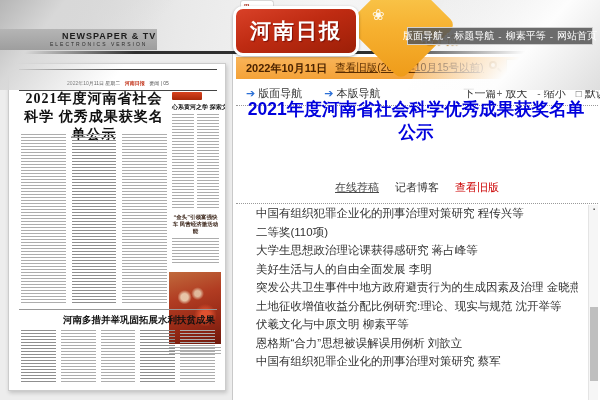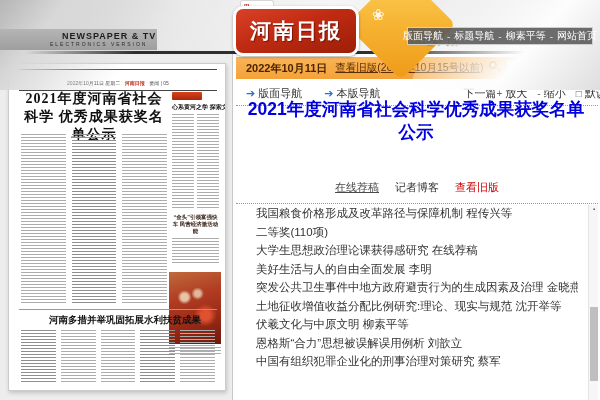--- a/index.html
+++ b/index.html
@@ -64,21 +64,21 @@
   .photo { position:absolute; left:160px; top:208px; width:52px; height:72px;
     background:
       radial-gradient(circle at 30% 35%, rgba(240,220,190,.85) 0 6%, rgba(240,220,190,0) 12%),
       radial-gradient(circle at 55% 30%, rgba(235,215,185,.8) 0 5%, rgba(235,215,185,0) 11%),
       radial-gradient(circle at 70% 60%, #e0512f 0 8%, rgba(224,81,47,0) 20%),
       linear-gradient(165deg,#c06a3c 0%,#b13c22 35%,#952815 70%,#6f1a0d 100%); }
   .photo-cap { position:absolute; left:160px; top:283px; width:52px; height:8px; }
   .body-cols { position:absolute; left:12px; top:70px; width:146px; height:170px; display:flex; gap:6px; }
   .body-cols .c { flex:1; }
   .bottom-rule { position:absolute; left:10px; top:245px; width:198px; border-top:1px solid #999; }
-  .b-head { position:absolute; left:40px; top:250px; width:150px; text-align:center;
+  .b-head { position:absolute; left:54px; top:250px; width:150px; text-align:center;
     font-family:"Liberation Serif","DejaVu Serif",serif; font-weight:bold; font-size:9.5px; color:#111;
     white-space:nowrap; }
   .b-cols { position:absolute; left:12px; top:266px; width:194px; height:54px; display:flex; gap:5px; }
   .b-cols .c { flex:1; }
 
   
   .reader { position:absolute; left:234px; top:54px; width:295px; height:346px; background:#fff; }
   .date-bar { position:absolute; left:2px; top:3px; width:364px; height:22px;
     background:linear-gradient(#f9b459,#f4a238); display:flex; align-items:center; padding-left:10px; }
   .date-bar .date { font-size:11px; font-weight:bold; color:#4a2300; margin-right:8px; }
@@ -224,23 +224,23 @@
 
   <div class="links-row">
     <a class="ln">在线荐稿</a>
     <a class="pl">记者博客</a>
     <a class="rd">查看旧版</a>
   </div>
 
   <div class="dotted dot2"></div>
 
   <div class="body-list">
-    <div class="row">我国粮食价格形成及改革路径与保障机制 程传兴等</div>
+    <div class="row">中国有组织犯罪企业化的刑事治理对策研究 程传兴等</div>
     <div class="row">二等奖(110项)</div>
-    <div class="row">大学生思想政治理论课获得感研究 在线荐稿</div>
+    <div class="row">大学生思想政治理论课获得感研究 蒋占峰等</div>
     <div class="row">美好生活与人的自由全面发展 李明</div>
     <div class="row">突发公共卫生事件中地方政府避责行为的生成因素及治理 金晓燕等</div>
     <div class="row">土地征收增值收益分配比例研究:理论、现实与规范 沈开举等</div>
     <div class="row">伏羲文化与中原文明 柳素平等</div>
     <div class="row">恩格斯“合力”思想被误解误用例析 刘歆立</div>
     <div class="row">中国有组织犯罪企业化的刑事治理对策研究 蔡军</div>
   </div>
 
   <div class="scrollbar">
     <div class="scroll-up">▪</div>

